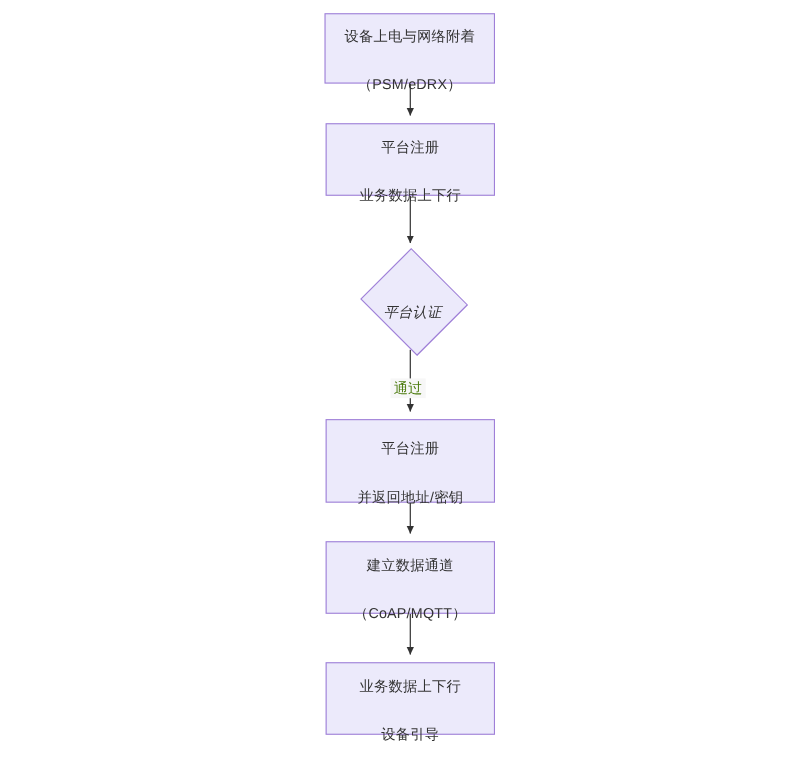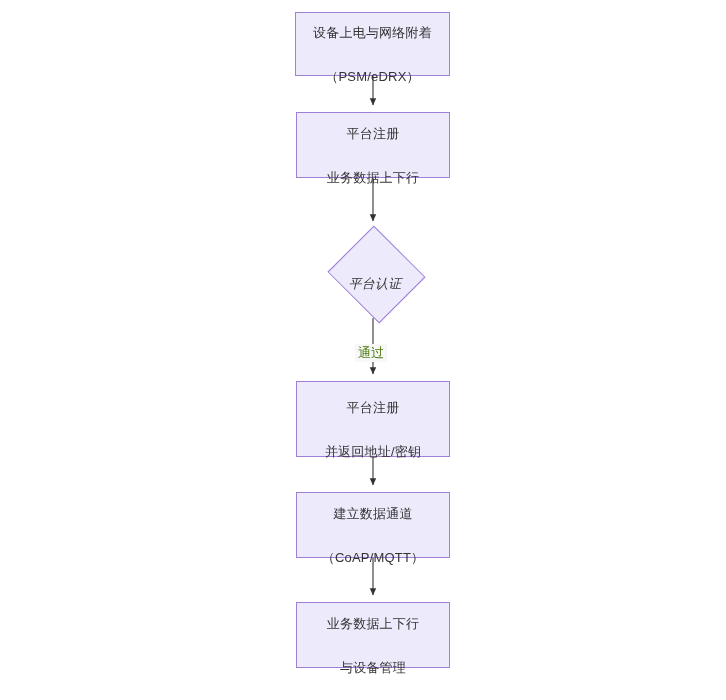--- a/index.html
+++ b/index.html
@@ -150,17 +150,17 @@
   <div class="node node-process" style="left:296px; top:381px; width:154px; height:76px;">
     <div class="node-label">
       <span>平台注册</span><br>
       <span>并返回地址/密钥</span>
     </div>
   </div>
 
   <div class="node node-process" style="left:296px; top:602px; width:154px; height:66px;">
     <div class="node-label">
       <span>业务数据上下行</span><br>
-      <span>与设备管理</span>
+      <span>设备引导</span>
     </div>
   </div>
 
 </div>
 
 </body></html>

